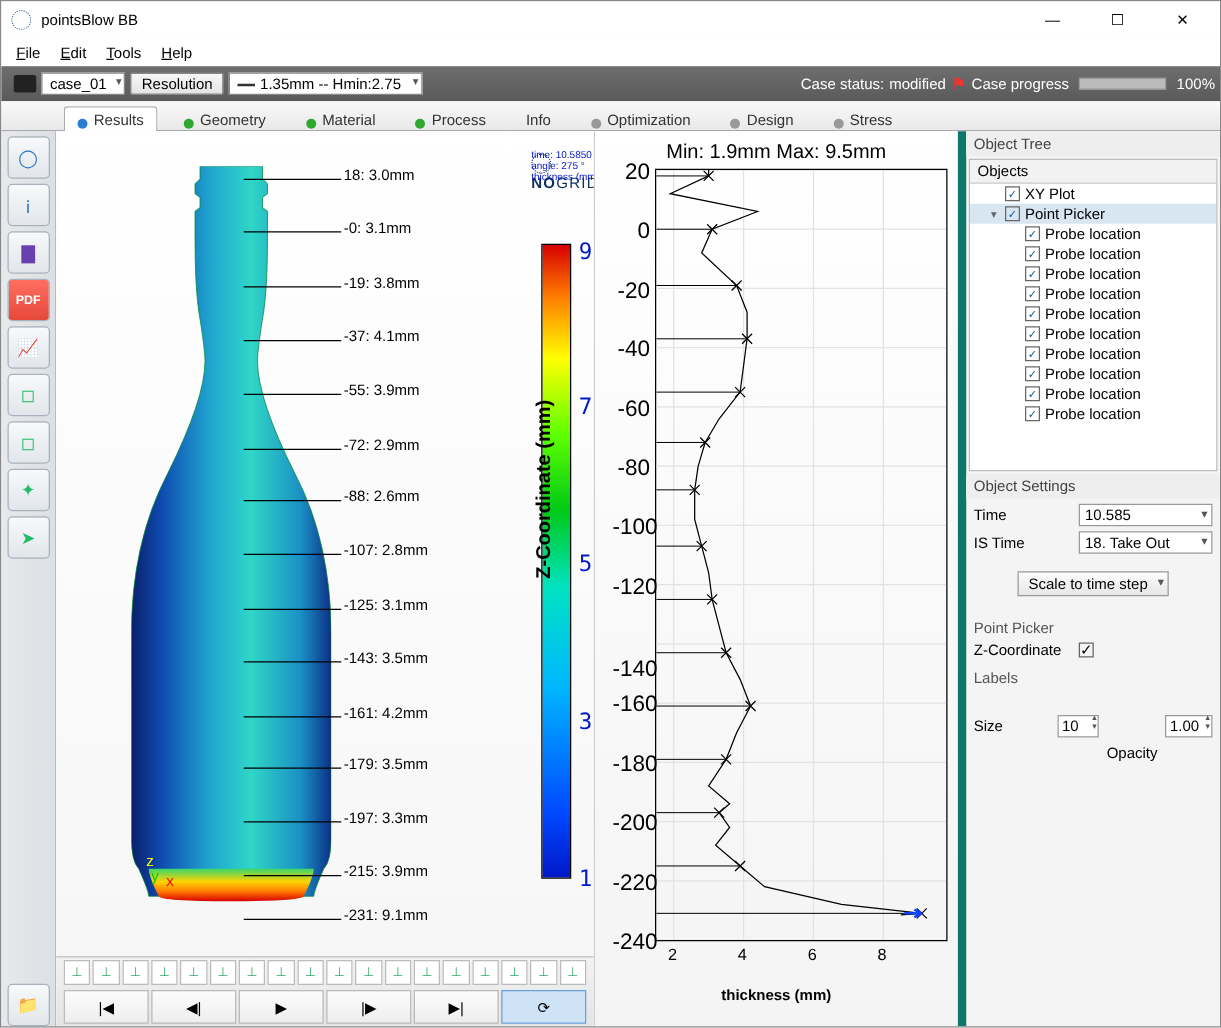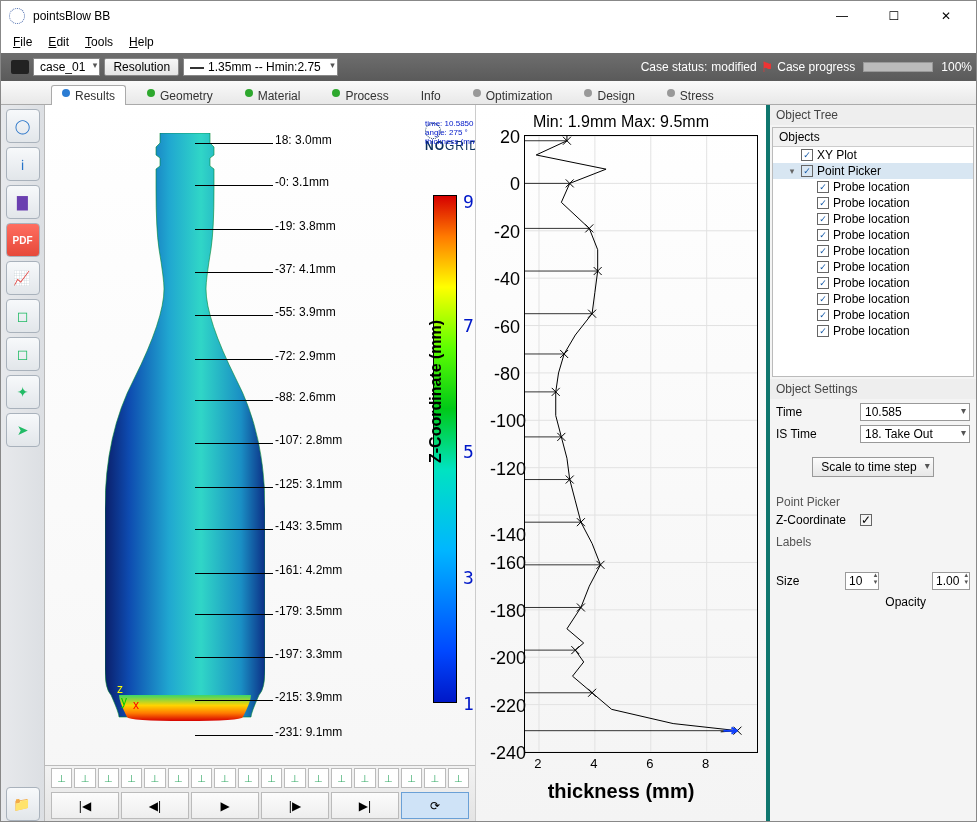--- a/index.html
+++ b/index.html
@@ -17,21 +17,21 @@
 .toolbar .case::after { content:"▾"; position:absolute; right:2px; top:1px; font-size:9px; color:#555; }
 .toolbar .btnlike { background: linear-gradient(#f7f7f7,#e4e4e4); color: #000; border:1px solid #888; padding:1px 8px; border-radius:2px; }
 .toolbar .resdrop { background:#fff; color:#000; border:1px solid #888; padding:1px 16px 1px 6px; position:relative;}
 .toolbar .resdrop::before{ content:""; display:inline-block;width:14px;height:2px;background:#333;margin-right:4px;vertical-align:middle;}
 .toolbar .resdrop::after{ content:"▾"; position:absolute; right:2px; top:1px; font-size:9px; color:#555;}
 .toolbar .spacer { flex:1; }
 .toolbar .flag { color:#e33; font-size:14px; }
 .toolbar .prog { width:70px;height:10px;background:#ddd;border:1px solid #999;margin:0 4px;}
 .toolbar .prog>div{width:100%;height:100%;background:#bbb;}
 .tabbar { height: 24px; background: linear-gradient(#fafafa,#e8e8e8); display:flex; align-items:flex-end; border-bottom:1px solid #aaa; padding-left:50px; gap:10px;}
-.tab { padding:3px 10px 2px; display:flex; align-items:flex-start; gap:5px; color:#333; border:1px solid transparent; border-bottom:none; position:relative; top:1px; border-radius:3px 3px 0 0;}
+.tab { padding:3px 10px 2px; display:flex; align-items:flex-end; gap:5px; color:#333; border:1px solid transparent; border-bottom:none; position:relative; top:1px; border-radius:3px 3px 0 0;}
 .tab.active { background:#fff; border-color:#aaa; }
 .dot { width:8px; height:8px; border-radius:50%; }
 .dot.blue { background:#2b7cd3; }
 .dot.green { background:#2ea82e; }
 .dot.gray { background:#999; }
 .mainrow { flex:1; display:flex; min-height:0; }
 .leftsidebar { width:44px; background:linear-gradient(90deg,#e7e9ec,#dcdfe3); display:flex; flex-direction:column; padding-top:4px; gap:4px; align-items:center; border-right:1px solid #bbb;}
 .sidebtn { width:34px; height:34px; background:linear-gradient(#f7f9fb,#e2e6ea); border:1px solid #a9b2bc; border-radius:4px; display:flex; align-items:center; justify-content:center; font-size:14px; color:#2b6; }
 .sidebtn.blue { color:#2874c8; }
 .sidebtn.red { background:linear-gradient(#ff6e60,#e6493a); color:#fff; font-weight:bold; font-size:10px;}
@@ -51,25 +51,25 @@
 .legend .lab { position:absolute; left:34px; font-family: monospace; color:#0018c8; font-size:18px;}
 .legend .meta { position:absolute; left:-4px; top:-76px; font-size:8px; color:#0018c8; line-height:1.15; }
 .logo { position:absolute; left:380px; top:18px; font-size:12px; color:#0a2f5a; letter-spacing:1px;}
 .logo b{font-weight:bold;}
 .logo .dots{ display:inline-block; width:16px; height:16px; border:1px dotted #0a2f5a; border-radius:50%; vertical-align:middle; margin-right:3px;}
 
 .chart { width:290px; position:relative; background:linear-gradient(#fff,#f4f4f4); }
 .chart-title { position:absolute; top:8px; left:0; right:0; text-align:center; font-size:16px;}
 .chart-area { position:absolute; left:48px; top:30px; right:8px; bottom:68px; border:1px solid #000; background:transparent;}
 .chart .ylbl { position:absolute; left:8px; top:50%; transform: translateY(-50%) rotate(-90deg); transform-origin:left center; font-size:16px; font-weight:bold; white-space:nowrap;}
-.chart .xlbl { position:absolute; left:0; right:0; bottom:18px; text-align:center; font-size:20px; font-weight:bold;}
+.chart .xlbl { position:absolute; left:0; right:0; bottom:18px; text-align:center; font-size:12px; font-weight:bold;}
 .chart .ytick { position:absolute; left:14px; font-size:18px; text-align:right; width:30px;}
 .chart .xtick { position:absolute; bottom:50px; font-size:13px; text-align:center; transform:translateX(-50%);}
 
-.rightpanel { width:210px; background:#f4f4f4; border-left:4px solid #0f766e; display:flex; flex-direction:column; }
+.rightpanel { width:210px; background:#f4f4f4; border-left:7px solid #0f766e; display:flex; flex-direction:column; }
 .panel-title { padding:3px 6px; background:#eee; color:#444;}
 .tree { flex:0 0 250px; overflow:auto; background:#fff; border:1px solid #bbb; margin:2px; }
 .tree .hdr { background:#f2f2f2; padding:2px 6px; border-bottom:1px solid #ccc;}
 .tree-item { display:flex; align-items:center; gap:4px; padding:1px 4px 1px 14px; }
 .tree-item.sel { background:#d8e6f2; }
 .tree-item.child { padding-left:44px; }
 .tree .chk { width:12px; height:12px; border:1px solid #666; display:inline-flex; align-items:center; justify-content:center; font-size:9px; color:#1459a8;}
 .tree .exp { width:10px; text-align:center; color:#666; font-size:9px;}
 
 .settings { padding:4px 6px; display:flex; flex-direction:column; gap:4px;}

